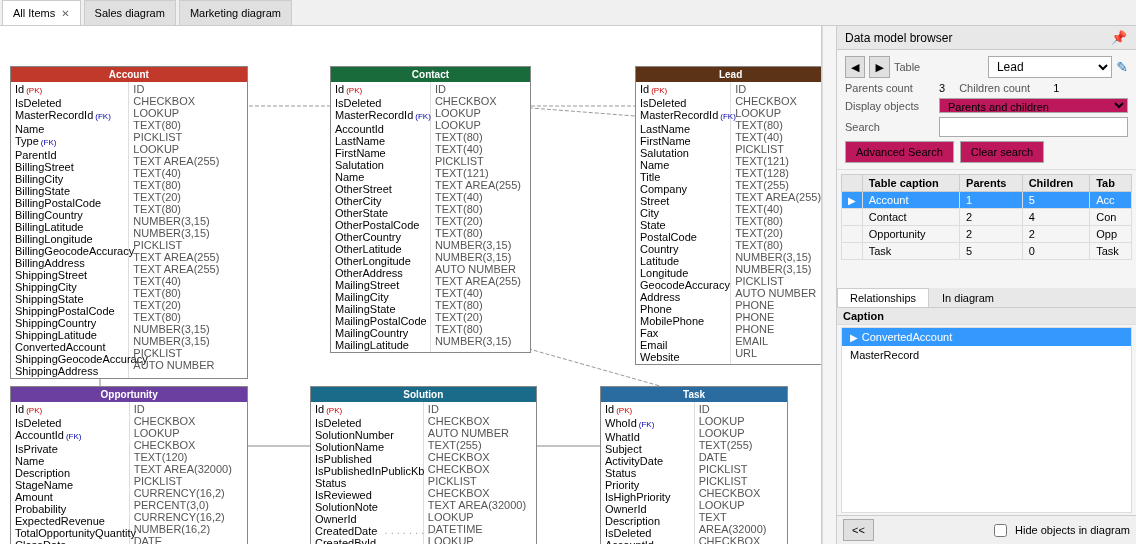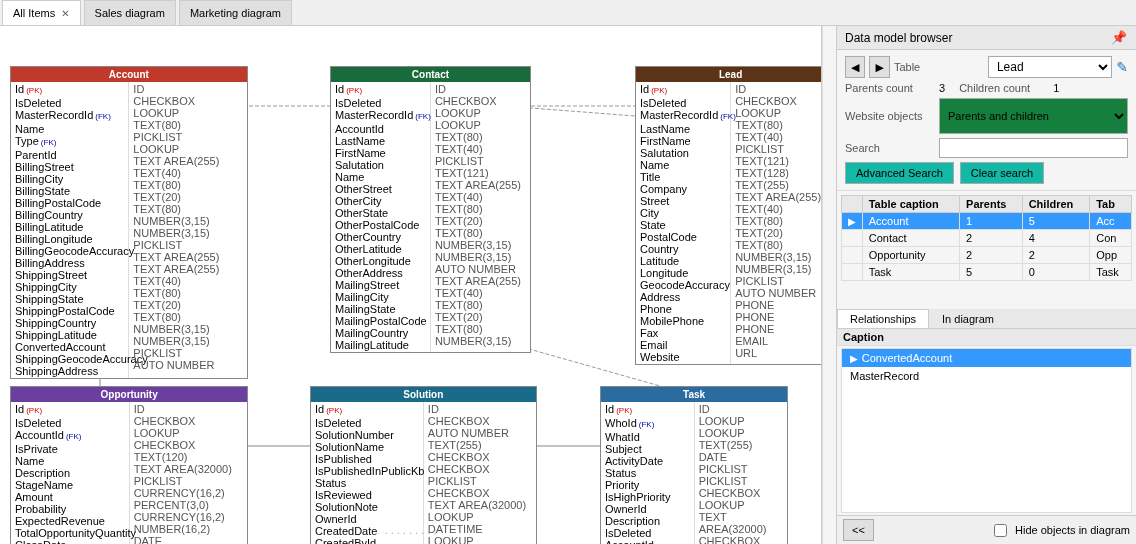--- a/index.html
+++ b/index.html
@@ -39,40 +39,40 @@
     }
     .panel-title { font-weight: normal; font-size: 12px; }
     .panel-icons { display: flex; gap: 4px; }
     .panel-icon { cursor: pointer; color: #555; font-size: 13px; }
 
     .panel-section { padding: 6px 8px; border-bottom: 1px solid #ddd; }
     .panel-row { display: flex; align-items: center; margin-bottom: 4px; gap: 4px; }
     .panel-label { color: #555; min-width: 90px; }
     .panel-value { color: #000; }
     .panel-select {
-      border: 1px solid #aaa; background: #15803d; padding: 1px 4px; flex: 1;
-      font-size: 11px; height: 36px;
+      border: 1px solid #aaa; background: #be185d; padding: 1px 4px; flex: 1;
+      font-size: 11px; height: 15px;
     }
     .panel-input {
       border: 1px solid #aaa; background: #fff; padding: 1px 4px; flex: 1;
       font-size: 11px; height: 20px;
     }
     .table-combo {
       border: 1px solid #aaa; background: #fff; padding: 1px 4px;
       font-size: 12px; height: 22px; flex: 1;
     }
     .nav-btn {
       background: #e0e0e0; border: 1px solid #aaa; cursor: pointer;
       padding: 1px 5px; font-size: 11px; height: 22px;
     }
     .edit-btn { cursor: pointer; color: #1a6fb5; font-size: 14px; }
 
     .btn-row { display: flex; gap: 6px; margin-top: 2px; }
     .panel-btn {
-      background: #14b8a6; border: 1px solid #aaa; cursor: pointer;
+      background: #be185d; border: 1px solid #aaa; cursor: pointer;
       padding: 2px 10px; font-size: 11px; height: 22px;
     }
 
     
     .data-table { width: 100%; border-collapse: collapse; font-size: 11px; }
     .data-table th {
       background: #e8e8e8; border: 1px solid #ccc; padding: 2px 6px;
       text-align: left; font-weight: bold; position: sticky; top: 0;
     }
     .data-table td { border: 1px solid #ddd; padding: 2px 6px; }
@@ -664,21 +664,21 @@
         </select>
         <span class="edit-btn">✎</span>
       </div>
       <div class="panel-row">
         <span class="panel-label">Parents count</span>
         <span class="panel-value">3</span>
         <span class="panel-label" style="margin-left:10px;">Children count</span>
         <span class="panel-value">1</span>
       </div>
       <div class="panel-row">
-        <span class="panel-label">Website objects</span>
+        <span class="panel-label">Display objects</span>
         <select class="panel-select">
           <option>Parents and children</option>
           <option>Parents only</option>
           <option>Children only</option>
           <option>All</option>
         </select>
       </div>
       <div class="panel-row">
         <span class="panel-label">Search</span>
         <input class="panel-input" type="text" value="" style="">

